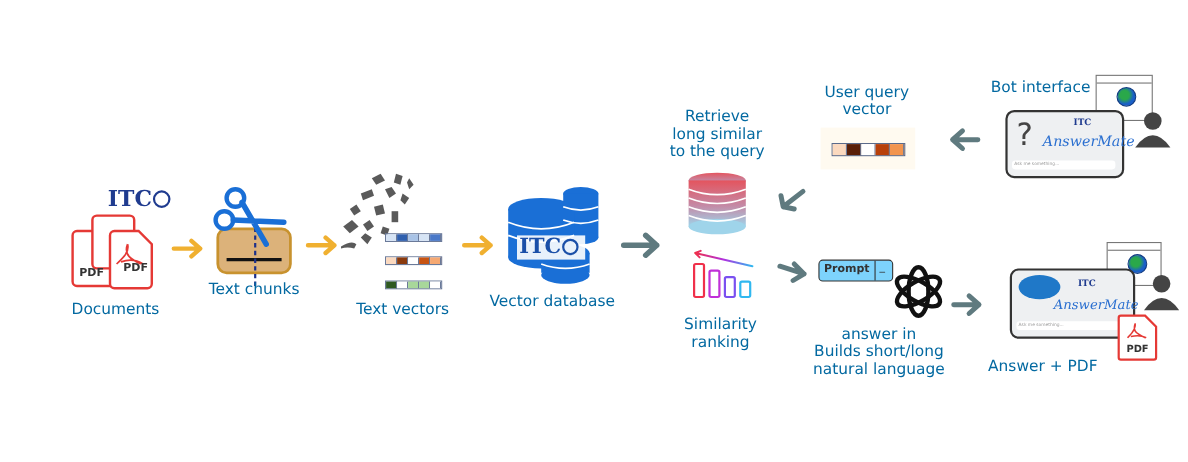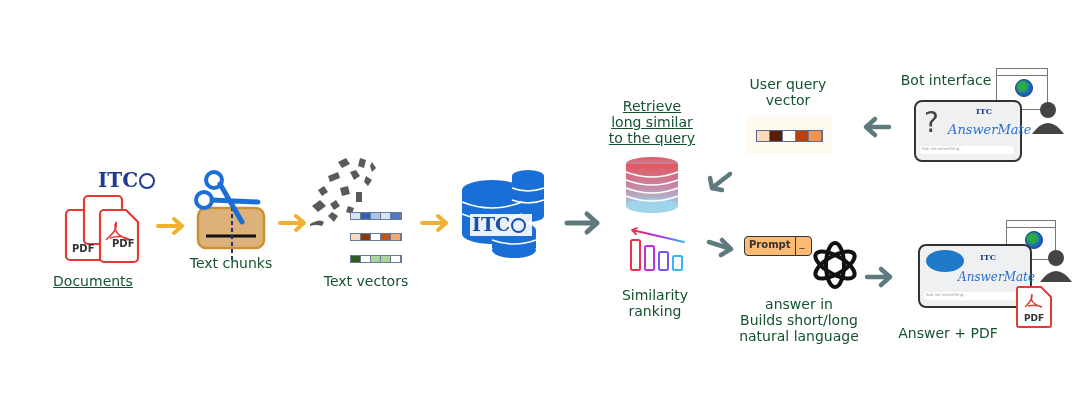--- a/index.html
+++ b/index.html
@@ -1,40 +1,40 @@
 <!DOCTYPE html>
 <html><head>
 <meta charset="utf-8">
 <style>
   html, body { margin:0; padding:0; background:#ffffff; }
   body { width:1080px; height:420px; position:relative; overflow:hidden;
          font-family: "DejaVu Sans", "Liberation Sans", sans-serif; color:#555a5e; }
   .abs { position:absolute; }
-  .lbl { position:absolute; text-align:center; font-size:14px; line-height:16px; color:#14532d; white-space:nowrap; }
+  .lbl { position:absolute; text-align:center; font-size:14px; line-height:16px; color:#0369a1; white-space:nowrap; }
   svg { overflow:visible; }
 </style>
 </head>
 <body>
 
 <div class="abs" style="left:60px;top:168px;width:110px;height:100px;">
   <div class="abs" style="left:38px;top:0px;font-family:'DejaVu Serif',serif;font-weight:bold;font-size:20px;color:#1f3b8f;">
     <span>ITC</span><span style="display:inline-block;width:16px;height:16px;border:2px solid #1f3b8f;border-radius:50%;vertical-align:-2px;margin-left:1px;box-sizing:border-box;"></span>
   </div>
   <svg class="abs" style="left:4px;top:22px;" width="90" height="72" viewBox="0 0 90 72">
     <g fill="#fff" stroke="#e53935" stroke-width="2.2">
       <rect x="2" y="20" width="38" height="50" rx="4"></rect>
       <rect x="20" y="6" width="38" height="48" rx="4"></rect>
       <path d="M40 20 h22 l12 12 v36 a4 4 0 0 1 -4 4 h-30 a4 4 0 0 1 -4 -4 v-44 a4 4 0 0 1 4 -4z"></path>
     </g>
     <path d="M52 32 c-4 10 4 14 12 18 M52 32 c2 8 -6 14 -10 18 M46 48 c6 -2 14 -2 20 2" fill="none" stroke="#e53935" stroke-width="1.6"></path>
   </svg>
   <div class="abs" style="left:12px;top:75px;font-size:10px;font-weight:bold;color:#333;">PDF</div>
   <div class="abs" style="left:52px;top:70px;font-size:10px;font-weight:bold;color:#333;">PDF</div>
 </div>
-<div class="lbl" style="left:48px;top:273px;width:90px;text-decoration:underline;">Documents</div>
+<div class="lbl" style="left:60px;top:273px;width:90px;">Documents</div>
 
 <svg class="abs" style="left:156px;top:216px;" width="30" height="20" viewBox="0 0 30 20">
   <path d="M2 10 H26 M18 3 L26 10 L18 17" fill="none" stroke="#f0b030" stroke-width="4" stroke-linecap="round" stroke-linejoin="round"></path>
 </svg>
 
 <svg class="abs" style="left:192px;top:170px;" width="80" height="92" viewBox="0 0 80 92">
   <rect x="6" y="38" width="66" height="40" rx="8" fill="#dcb27a" stroke="#c8922e" stroke-width="2.5"></rect>
   <line x1="14" y1="66" x2="64" y2="66" stroke="#111" stroke-width="3"></line>
   <line x1="40" y1="30" x2="40" y2="90" stroke="#1c2f8a" stroke-width="2" stroke-dasharray="4 3"></line>
   <circle cx="22" cy="10" r="8" fill="none" stroke="#1a6fd6" stroke-width="4"></circle>
@@ -112,27 +112,28 @@
     <path d="M54 20 q16 6 32 0"></path>
       <path d="M54 32 q16 6 32 0"></path>
     <path d="M34 72 q22 8 44 0"></path>
   </g>
   <rect x="12" y="46" width="62" height="22" fill="#fff" opacity="0.9"></rect>
 </svg>
 <div class="abs" style="left:472px;top:213px;font-family:'DejaVu Serif',serif;font-weight:bold;font-size:19px;color:#1a4fa8;">
   <span>ITC</span><span style="display:inline-block;width:15px;height:15px;border:2px solid #1a4fa8;border-radius:50%;vertical-align:-2px;margin-left:1px;box-sizing:border-box;"></span>
 </div>
 <div class="lbl" style="left:440px;top:266px;width:124px;">
+  <div>Vector database</div>
 </div>
 
 <svg class="abs" style="left:564px;top:210px;" width="38" height="26" viewBox="0 0 38 26">
   <path d="M3 13 H33 M23 4 L33 13 L23 22" fill="none" stroke="#5f7a7f" stroke-width="5" stroke-linecap="round" stroke-linejoin="round"></path>
 </svg>
 
-<div class="lbl" style="left:600px;top:98px;width:104px;text-decoration:underline;">
+<div class="lbl" style="left:600px;top:98px;width:104px;">
   <div>Retrieve</div>
   <div>long similar</div>
   <div>to the query</div>
 </div>
 <svg class="abs" style="left:624px;top:156px;" width="56" height="58" viewBox="0 0 56 58">
   <defs>
     <linearGradient id="dbg" x1="0" y1="0" x2="0" y2="1">
       <stop offset="0" stop-color="#e4545e"></stop>
         <stop offset="0.55" stop-color="#c48aa6"></stop>
         <stop offset="1" stop-color="#9fd4ea"></stop>
@@ -203,21 +204,21 @@
   <div class="abs" style="left:8px;top:4px;font-size:28px;color:#444;">?</div>
   <div class="abs" style="left:60px;top:4px;font-family:'DejaVu Serif',serif;font-weight:bold;font-size:8px;color:#1f3b8f;">ITC</div>
   <div class="abs" style="left:32px;top:20px;font-family:'DejaVu Serif',serif;font-style:italic;font-size:13px;color:#2a6fd0;">AnswerMate</div>
   <div class="abs" style="left:4px;top:44px;width:92px;height:8px;background:#fff;border-radius:3px;font-size:4px;color:#999;padding-left:2px;">Ask me something...</div>
 </div>
 <svg class="abs" style="left:1030px;top:100px;" width="36" height="36" viewBox="0 0 36 36">
   <circle cx="18" cy="10" r="8" fill="#444"></circle>
     <path d="M2 34 q16 -22 32 0z" fill="#444"></path>
 </svg>
 
-<div class="abs" style="left:744px;top:236px;width:66px;height:18px;border:1.5px solid #333;border-radius:4px;background:#fdba74;display:flex;">
+<div class="abs" style="left:744px;top:236px;width:66px;height:18px;border:1.5px solid #333;border-radius:4px;background:#7dd3fc;display:flex;">
   <div style="font-size:10px;font-weight:bold;color:#333;padding:2px 4px;border-right:1.5px solid #333;">Prompt</div>
   <div style="font-size:10px;color:#333;padding:0 4px;">_</div>
 </div>
 <svg class="abs" style="left:808px;top:238px;" width="54" height="54" viewBox="0 0 54 54">
   <g fill="none" stroke="#111" stroke-width="4">
     <ellipse cx="27" cy="27" rx="9" ry="22"></ellipse>
     <ellipse cx="27" cy="27" rx="9" ry="22" transform="rotate(60 27 27)"></ellipse>
     <ellipse cx="27" cy="27" rx="9" ry="22" transform="rotate(-60 27 27)"></ellipse>
   </g>
 </svg>

